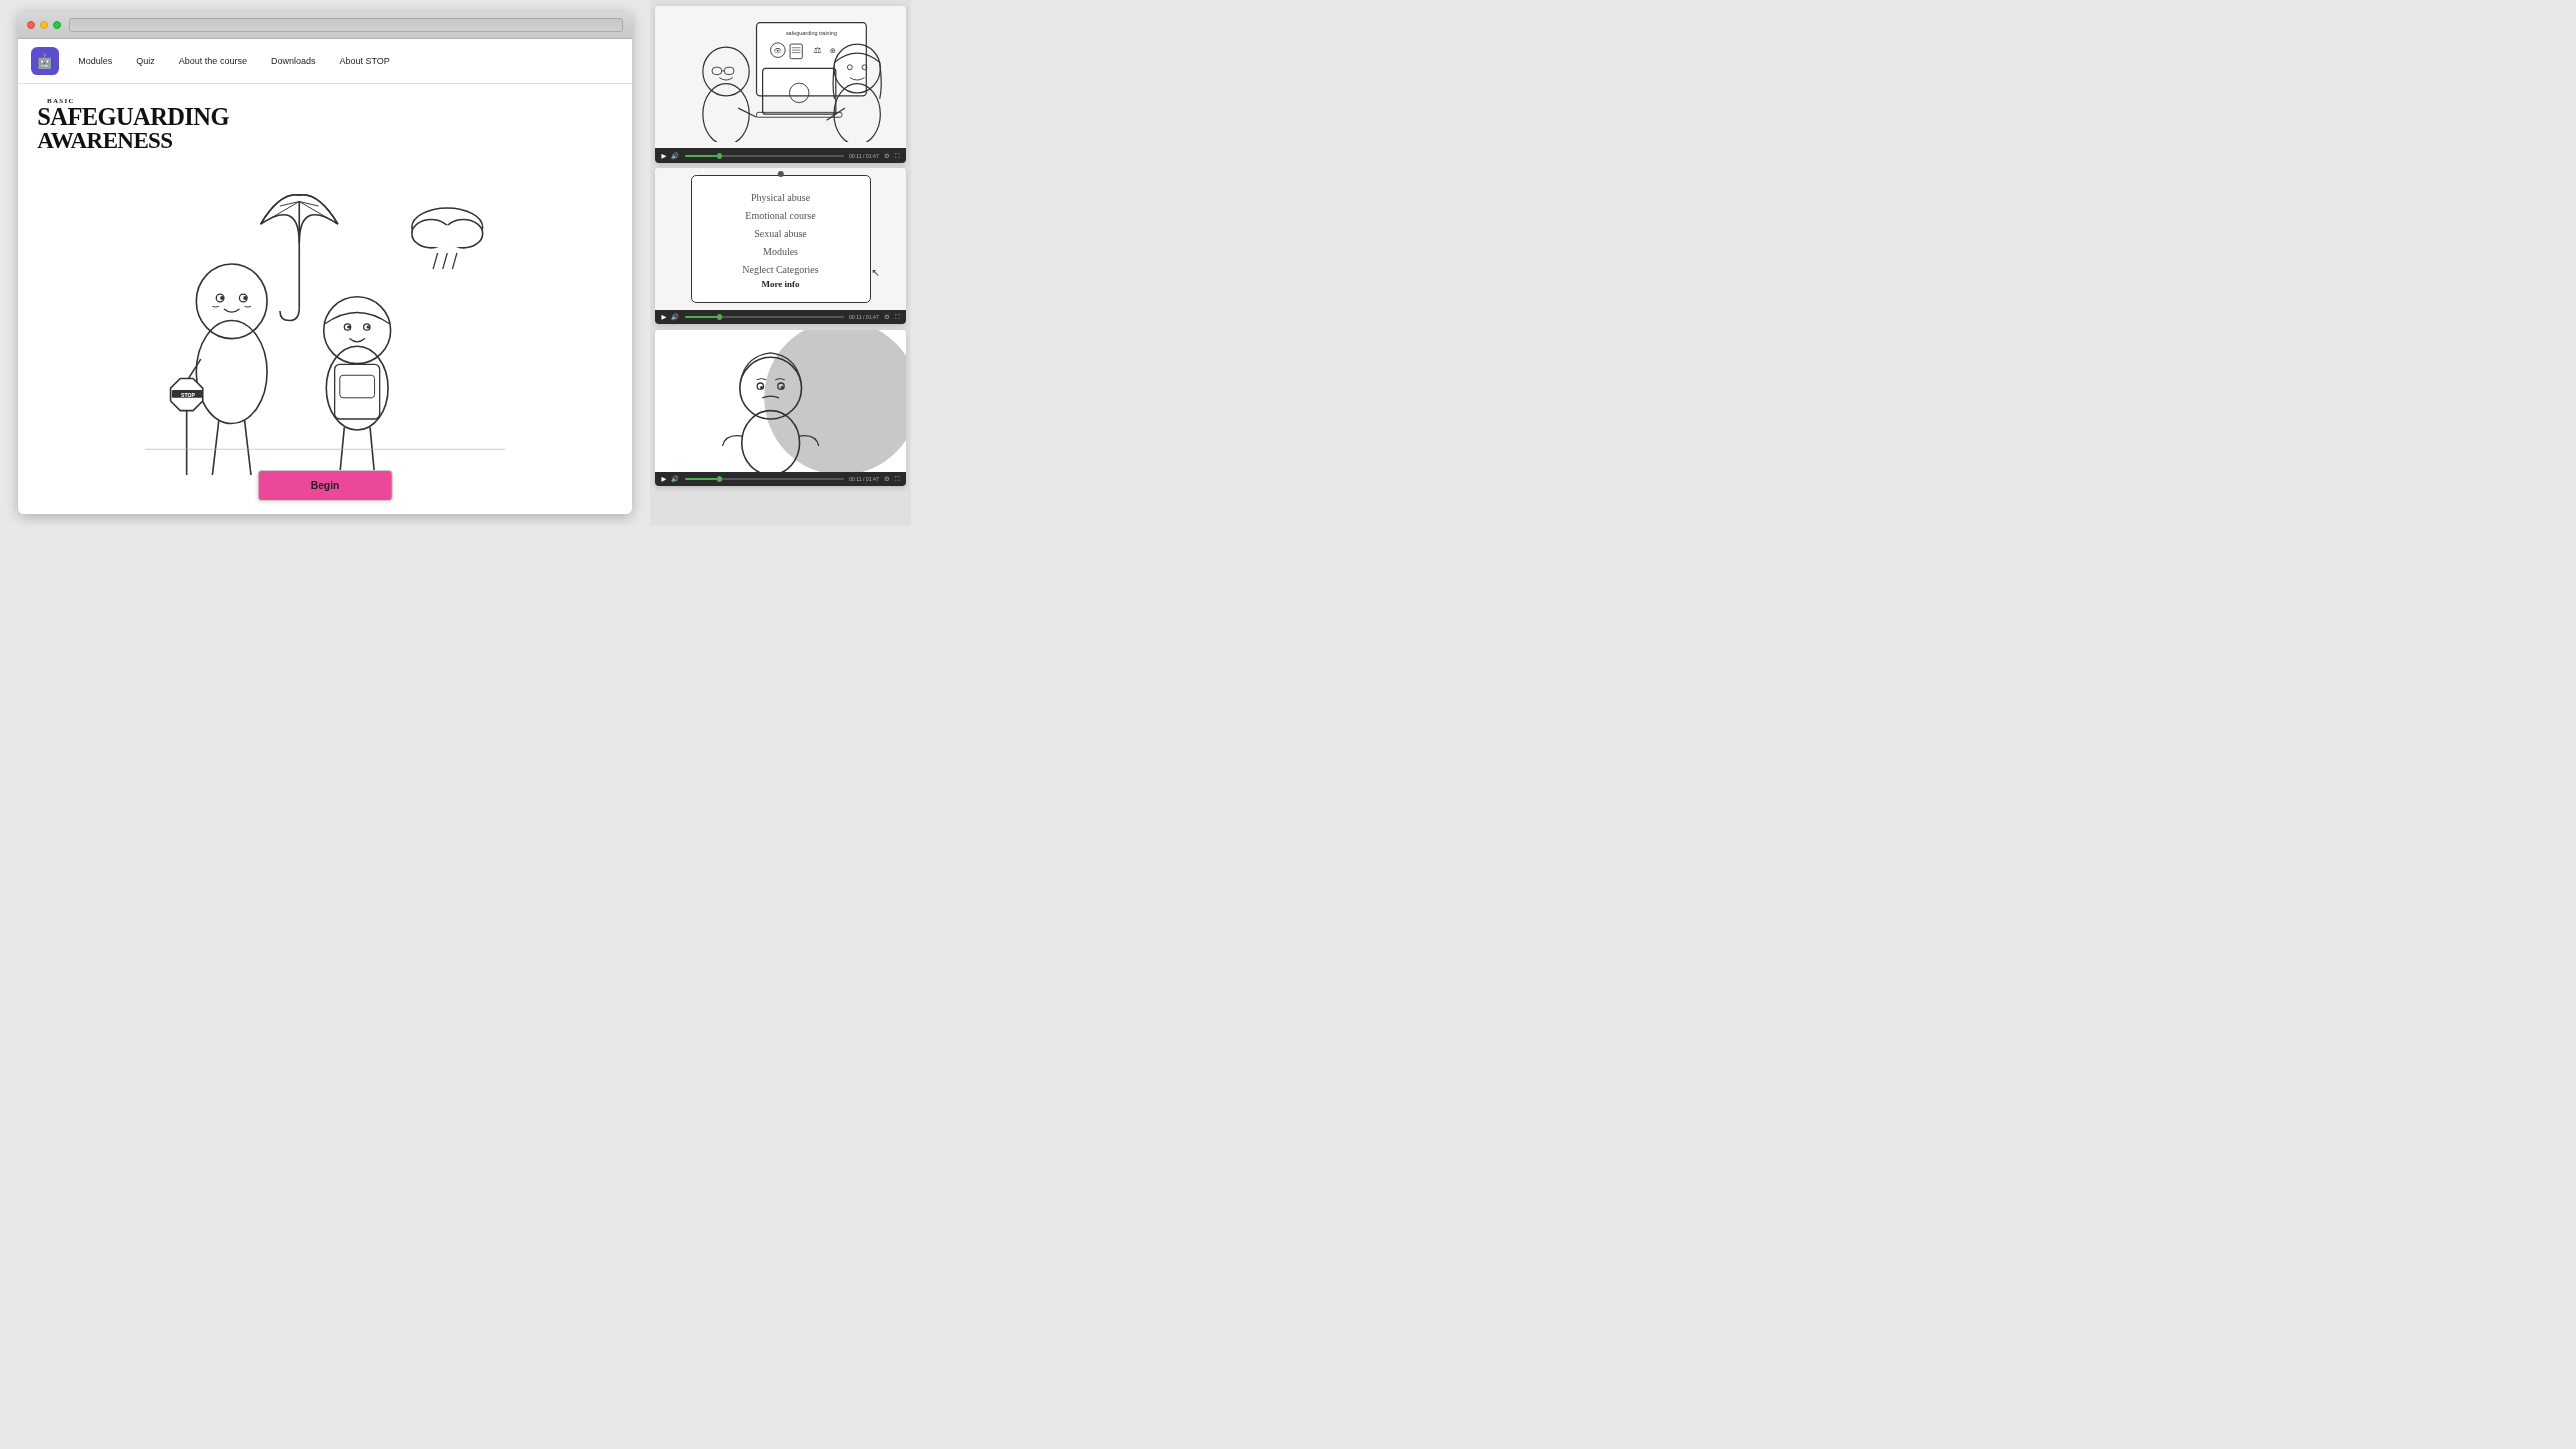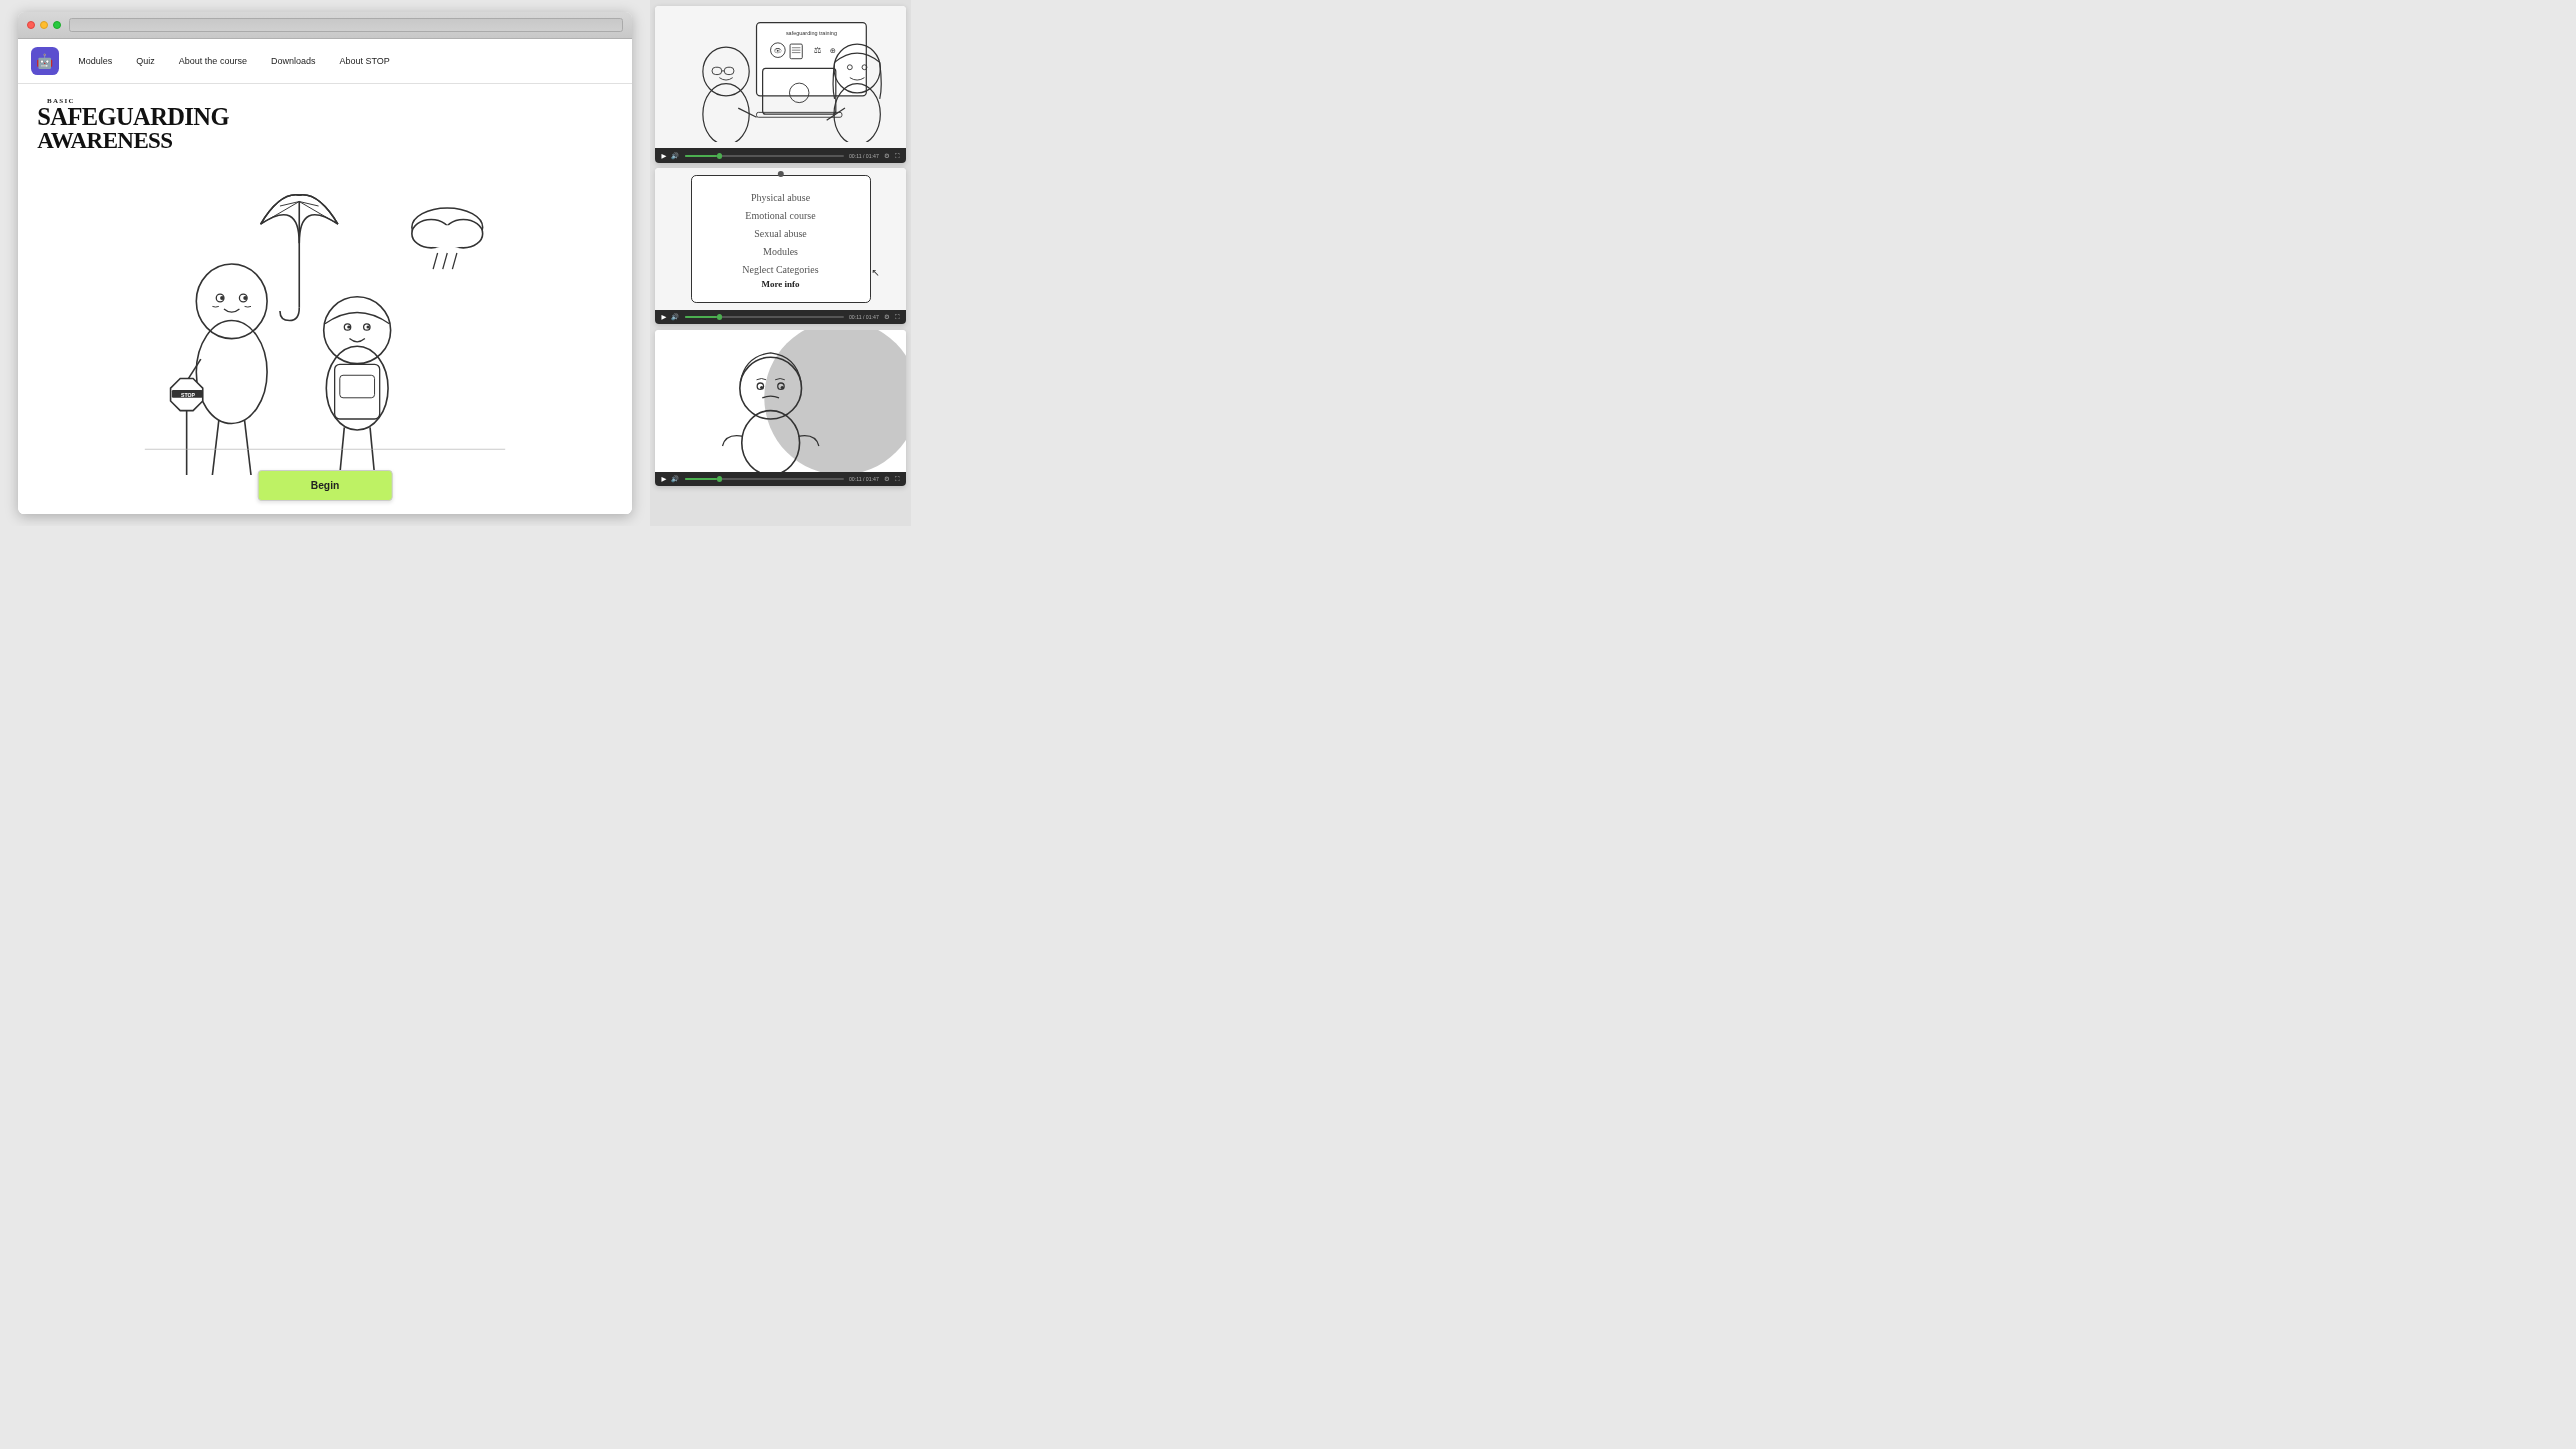--- a/index.html
+++ b/index.html
@@ -169,21 +169,21 @@
       width: 438px;
       height: 296px;
     }
 
     
     .begin-button {
       position: absolute;
       bottom: 13px;
       left: 50%;
       transform: translateX(-50%);
-      background: #bef264;
+      background: #ec4899;
       border: 1px solid #ccc;
       border-radius: 3.9px;
       padding: 9px 52px;
       font-size: 10.3px;
       font-weight: 600;
       color: #222;
       cursor: pointer;
       box-shadow: 0 1.3px 3.9px rgba(0,0,0,0.1);
     }
 

